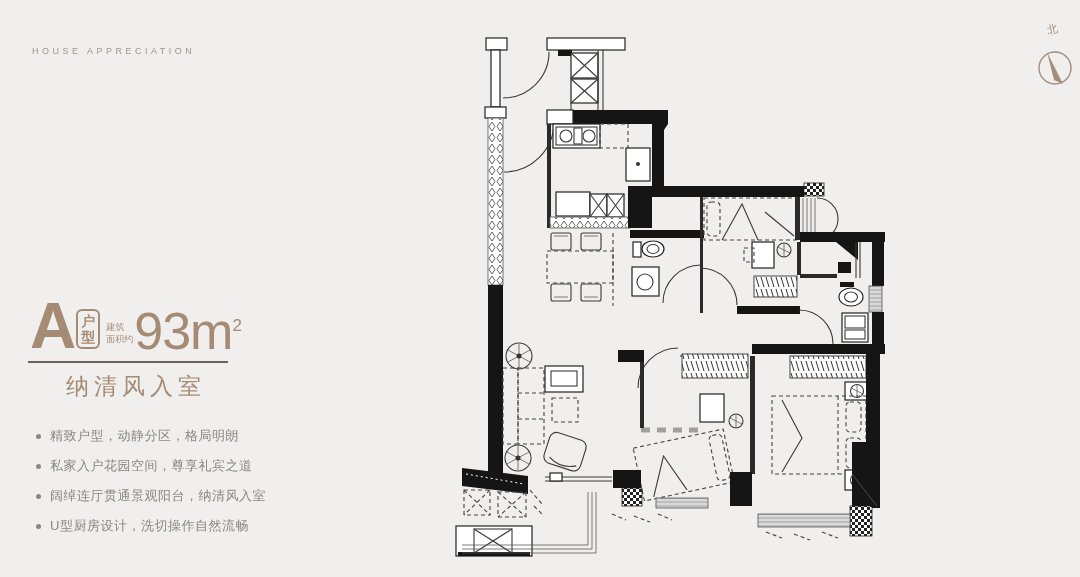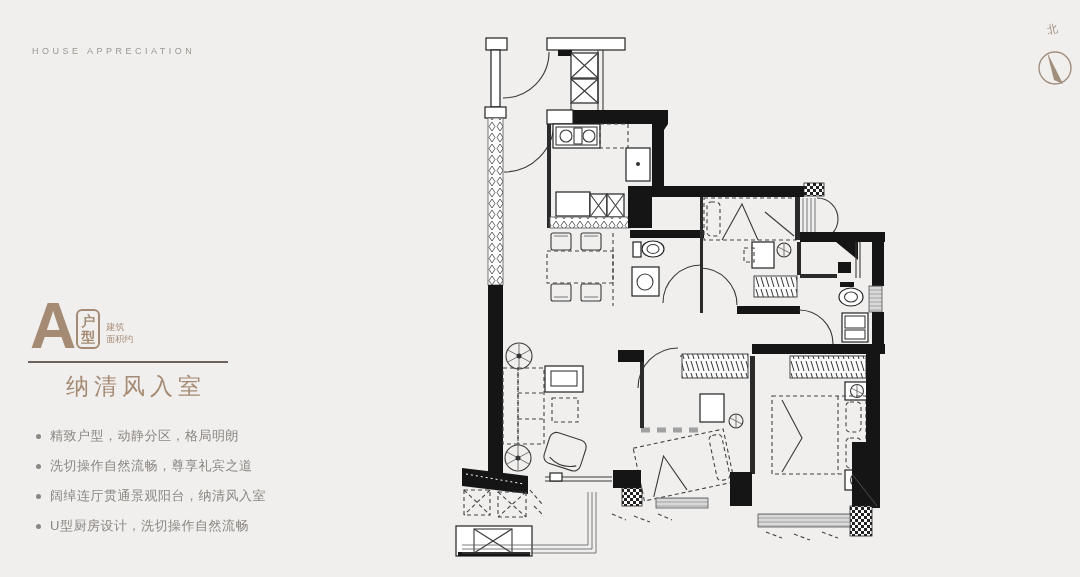--- a/index.html
+++ b/index.html
@@ -55,33 +55,34 @@
   <div class="unit-row">
     <span class="letter">A</span>
     <span class="type-box">
       <span>户</span>
       <span>型</span>
     </span>
     <span class="area-note">
       <div>建筑</div>
       <div>面积约</div>
     </span>
+    <span class="area-value"><span>93m</span><sup>2</sup></span>
   </div>
 </div>
 <div class="rule"></div>
 <div class="layout-text">纳清风入室</div>
 
 <ul class="features">
   <li>
       <span class="dot"></span>
       <span>精致户型，动静分区，格局明朗</span>
     </li>
   <li>
       <span class="dot"></span>
-      <span>洗切操作自然流畅，尊享礼宾之道</span>
+      <span>私家入户花园空间，尊享礼宾之道</span>
     </li>
   <li>
       <span class="dot"></span>
       <span>阔绰连厅贯通景观阳台，纳清风入室</span>
     </li>
   <li>
       <span class="dot"></span>
       <span>U型厨房设计，洗切操作自然流畅</span>
     </li>
 </ul>

